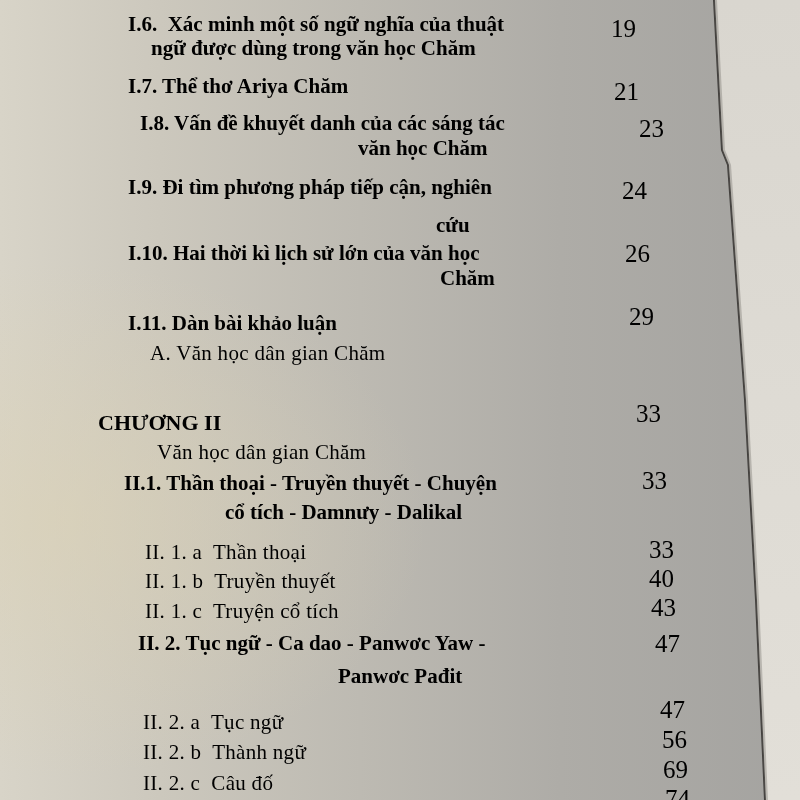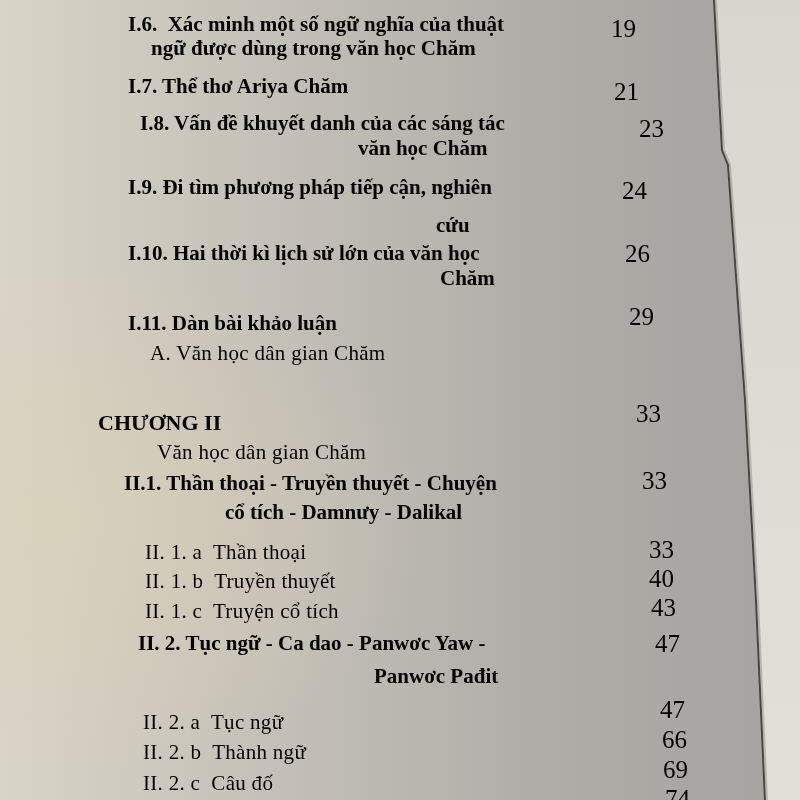--- a/index.html
+++ b/index.html
@@ -139,29 +139,29 @@
     <div class="line sub" style="left:145px; top:601px;">
       <span>II. 1. c</span>&nbsp;
       <span>Truyện cổ tích</span>
     </div>
     <div class="page-num" style="left:651px; top:595px;">43</div>
 
     <div class="line title-bold" style="left:138px; top:633px;">
       <span>II. 2.</span>
       <span>Tục ngữ - Ca dao - Panwơc Yaw -</span>
     </div>
-    <div class="line title-bold" style="left:338px; top:666px;margin-left:36px;">Panwơc Pađit</div>
+    <div class="line title-bold" style="left:338px; top:666px;">Panwơc Pađit</div>
     <div class="page-num" style="left:655px; top:631px;">47</div>
 
     <div class="page-num" style="left:660px; top:697px;">47</div>
     <div class="line sub" style="left:143px; top:712px;">
       <span>II. 2. a</span>&nbsp;
       <span>Tục ngữ</span>
     </div>
-    <div class="page-num" style="left:662px; top:727px;">66</div>
+    <div class="page-num" style="left:662px; top:727px;">56</div>
     <div class="line sub" style="left:143px; top:742px;">
       <span>II. 2. b</span>&nbsp;
       <span>Thành ngữ</span>
     </div>
     <div class="page-num" style="left:663px; top:757px;">69</div>
     <div class="line sub" style="left:143px; top:773px;">
       <span>II. 2. c</span>&nbsp;
       <span>Câu đố</span>
     </div>
     <div class="page-num" style="left:665px; top:786px;">74</div>

